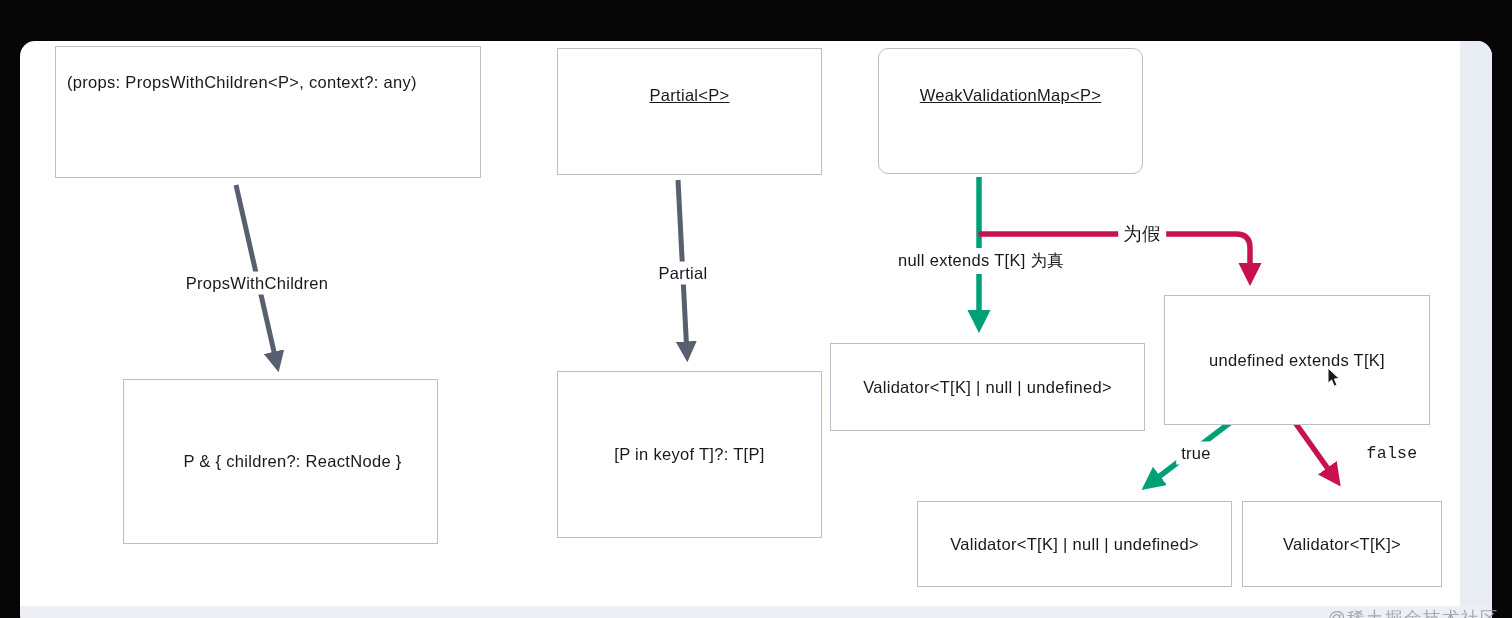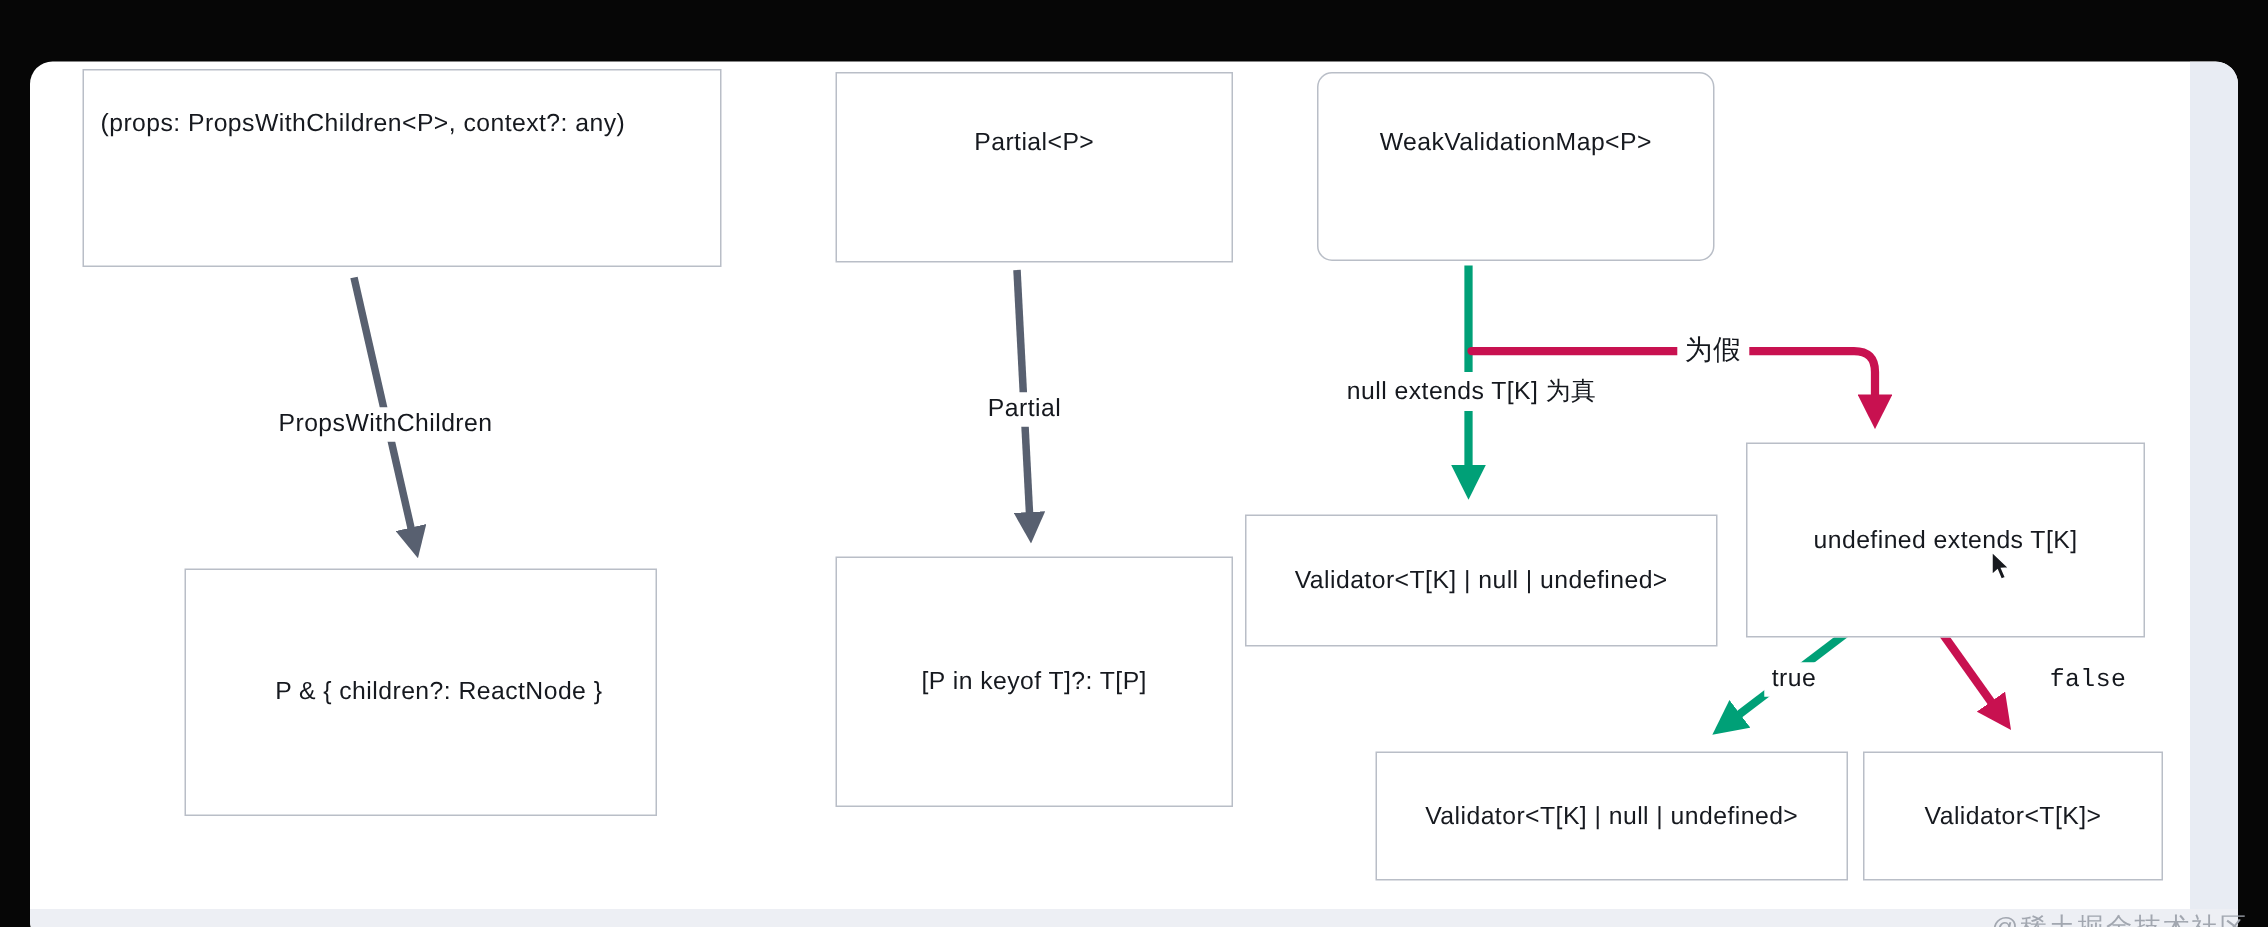--- a/index.html
+++ b/index.html
@@ -63,20 +63,21 @@
   }
   .node.top-left {
     align-items: flex-start;
     justify-content: flex-start;
     padding: 26px 11px 0 11px;
     text-align: left;
   }
   .node.top-center {
     align-items: flex-start;
     padding-top: 37px;
+    text-decoration: underline;
   }
   
   .edge-label {
     position: absolute;
     transform: translate(-50%, -50%);
     background: #ffffff;
     color: #15181e;
     font-size: 16.5px;
     font-weight: 500;
     letter-spacing: 0.3px;

